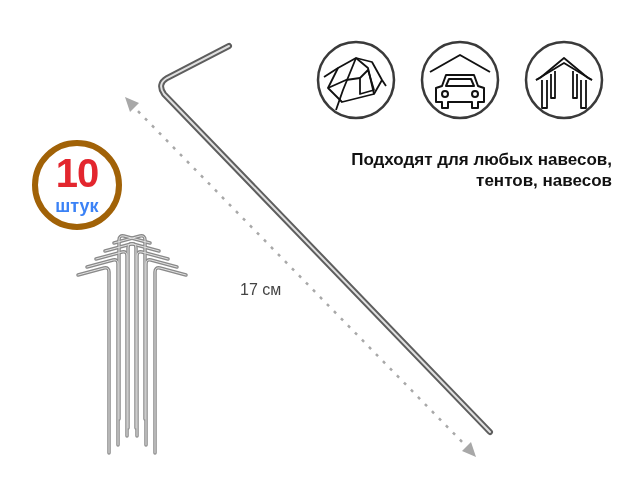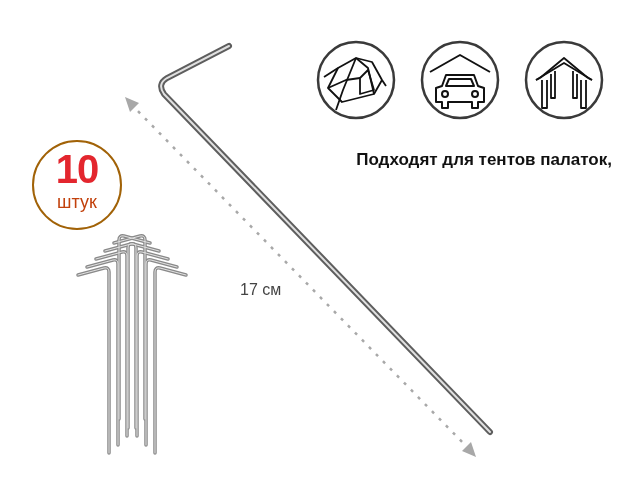--- a/index.html
+++ b/index.html
@@ -1,24 +1,24 @@
 <!DOCTYPE html>
 <html><head>
 <meta charset="utf-8">
 <style>
   html, body { margin: 0; padding: 0; background: #ffffff; }
   body { width: 640px; height: 480px; position: relative; overflow: hidden;
          font-family: "Liberation Sans", sans-serif; }
   .abs { position: absolute; }
-  .badge { left: 32px; top: 140px; width: 90px; height: 90px; border: 2px solid #a16207;
+  .badge { left: 32px; top: 140px; width: 90px; height: 90px; border: 6px solid #a16207;
            border-radius: 50%; box-sizing: border-box; text-align: center; background: #fff; }
   .badge-num { position: absolute; left: 0; right: 0; top: 6px; font-size: 40px; font-weight: bold;
                color: #e3262e; line-height: 42px; letter-spacing: -1px; }
-  .badge-unit { position: absolute; left: 0; right: 0; top: 50px; font-size: 18px; font-weight: normal;
-                color: #c2410c; line-height: 20px; }
+  .badge-unit { position: absolute; left: 0; right: 0; top: 50px; font-size: 18px; font-weight: bold;
+                color: #3b82f6; line-height: 20px; }
   .caption { right: 28px; top: 149px; text-align: right; font-size: 17px; font-weight: bold;
              color: #111; line-height: 21px; }
   .length { left: 240px; top: 281px; font-size: 16px; font-weight: normal; color: #444; }
   .icon-circle { width: 80px; height: 80px; }
 </style>
 </head>
 <body>
 
 <svg class="abs" style="left:0;top:0" width="640" height="480" viewBox="0 0 640 480">
   <defs>
@@ -103,16 +103,17 @@
     <path d="M12,40 L40,23 L68,40"></path>
     <path d="M12,40 L16,38 M64,38 L68,40"></path>
     <path d="M18,40 L18,68 L23,68 L23,40"></path>
     <path d="M57,40 L57,68 L62,68 L62,40"></path>
     <path d="M27,34 L27,58 L31,58 L31,31"></path>
     <path d="M49,31 L49,58 L53,58 L53,34"></path>
   </g>
 </svg>
 
 <div class="abs caption">
-  <div>Подходят для тентов палаток,</div>
+  <div>Подходят для любых навесов,</div>
+  <div>тентов, навесов</div>
 </div>
 
 <div class="abs length">17 см</div>
 
 </body></html>

